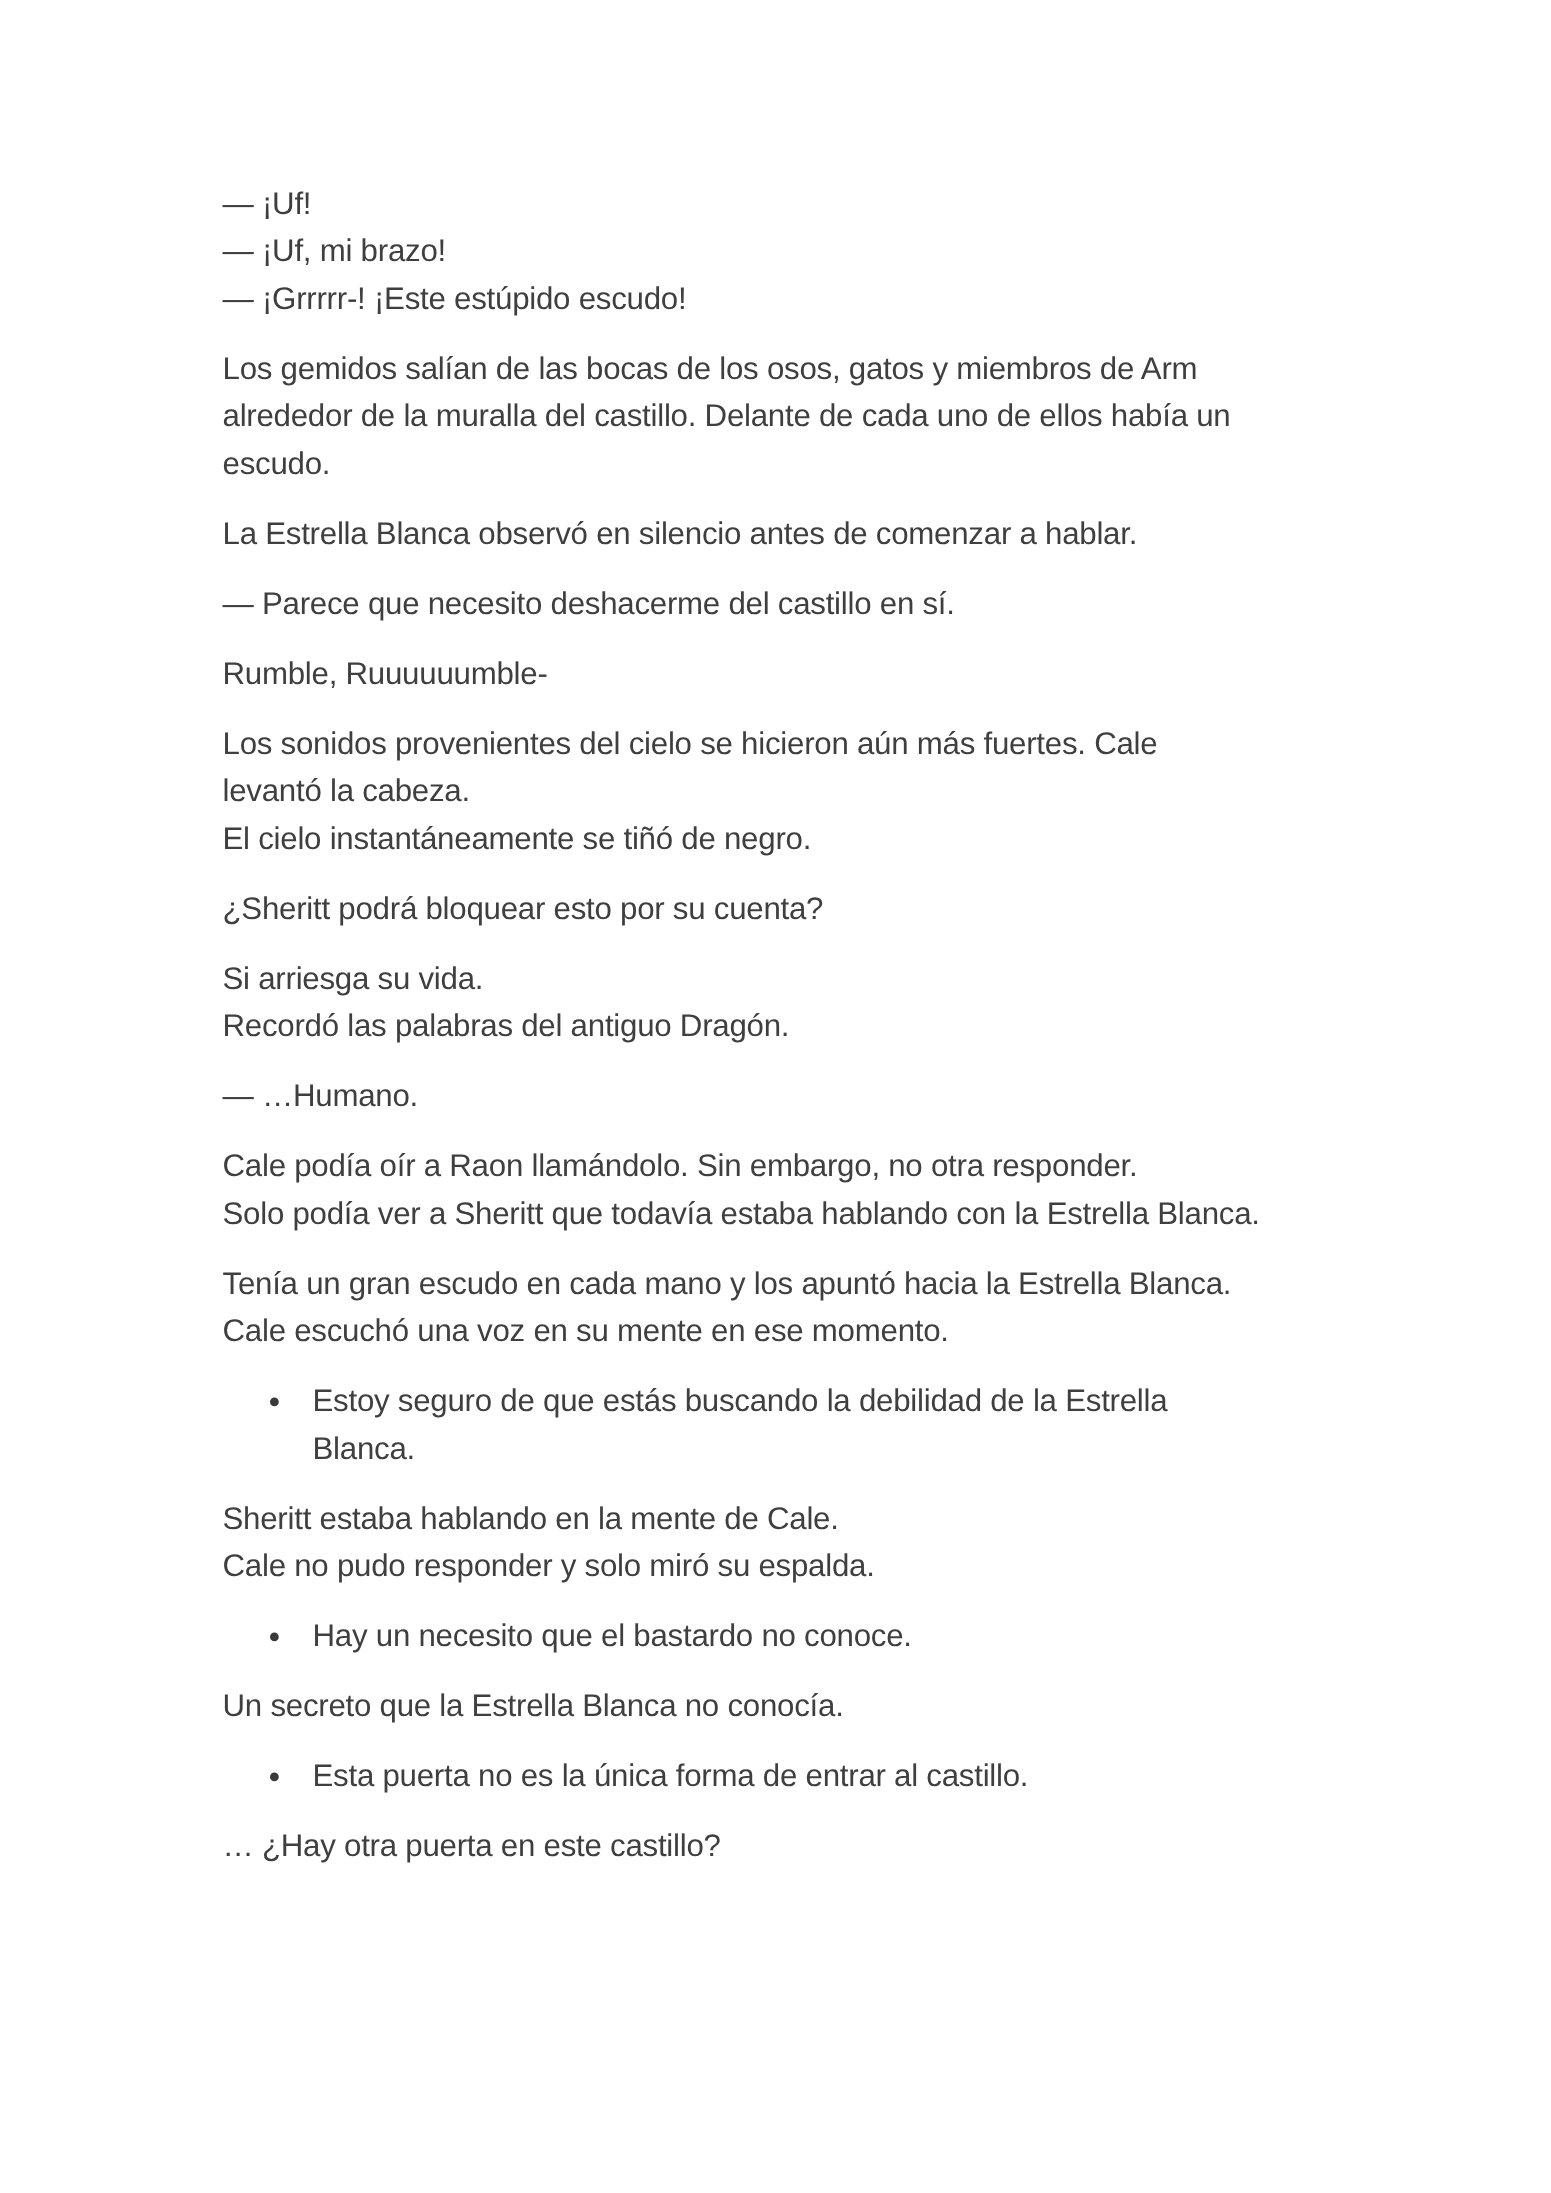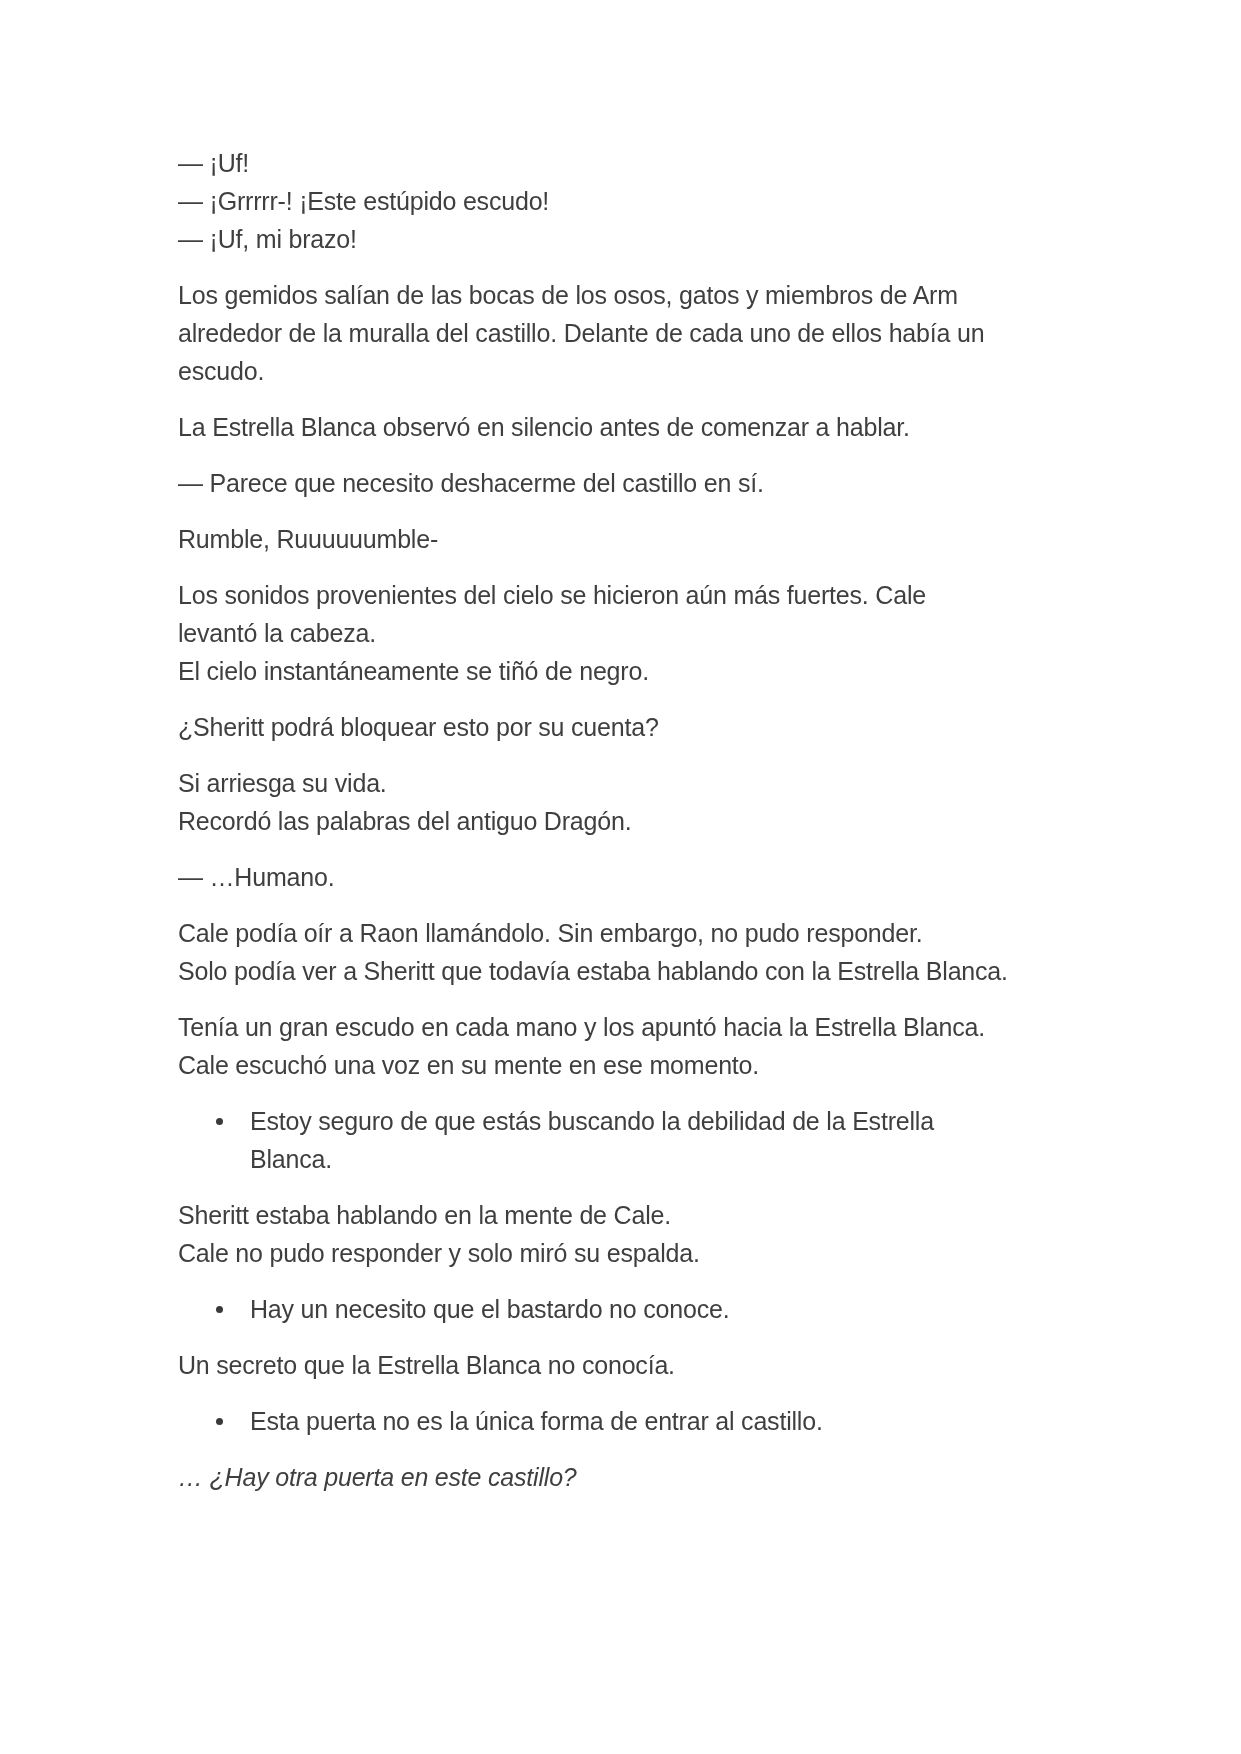--- a/index.html
+++ b/index.html
@@ -25,21 +25,20 @@
     font-size: 25px;
     font-weight: 300;
     line-height: 38px;
     letter-spacing: -0.2px;
   }
   .block {
     margin: 0 0 18px 0;
   }
   .block:last-child {
     margin-bottom: 12px;
-    font-style: italic;
   }
   .line {
     white-space: pre;
   }
   .bullet {
     position: relative;
     padding-left: 72px;
   }
   .dot {
     position: absolute;
@@ -51,22 +50,22 @@
     background: #3a3a3a;
   }
 </style>
 </head>
 <body>
 
 <div class="page">
   <div class="content">
       <div class="block para">
         <div class="line">— ¡Uf!</div>
+        <div class="line">— ¡Uf, mi brazo!</div>
         <div class="line">— ¡Grrrrr-! ¡Este estúpido escudo!</div>
-        <div class="line">— ¡Uf, mi brazo!</div>
       </div>
       <div class="block para">
         <div class="line">Los gemidos salían de las bocas de los osos, gatos y miembros de Arm</div>
         <div class="line">alrededor de la muralla del castillo. Delante de cada uno de ellos había un</div>
         <div class="line">escudo.</div>
       </div>
       <div class="block para">
         <div class="line">La Estrella Blanca observó en silencio antes de comenzar a hablar.</div>
       </div>
       <div class="block para">
@@ -84,21 +83,21 @@
         <div class="line">¿Sheritt podrá bloquear esto por su cuenta?</div>
       </div>
       <div class="block para">
         <div class="line">Si arriesga su vida.</div>
         <div class="line">Recordó las palabras del antiguo Dragón.</div>
       </div>
       <div class="block para">
         <div class="line">— …Humano.</div>
       </div>
       <div class="block para">
-        <div class="line">Cale podía oír a Raon llamándolo. Sin embargo, no pudo responder.</div>
+        <div class="line">Cale podía oír a Raon llamándolo. Sin embargo, no otra responder.</div>
         <div class="line">Solo podía ver a Sheritt que todavía estaba hablando con la Estrella Blanca.</div>
       </div>
       <div class="block para">
         <div class="line">Tenía un gran escudo en cada mano y los apuntó hacia la Estrella Blanca.</div>
         <div class="line">Cale escuchó una voz en su mente en ese momento.</div>
       </div>
       <div class="block bullet">
         <span class="dot"></span>
         <div class="line">Estoy seguro de que estás buscando la debilidad de la Estrella</div>
         <div class="line">Blanca.</div>

